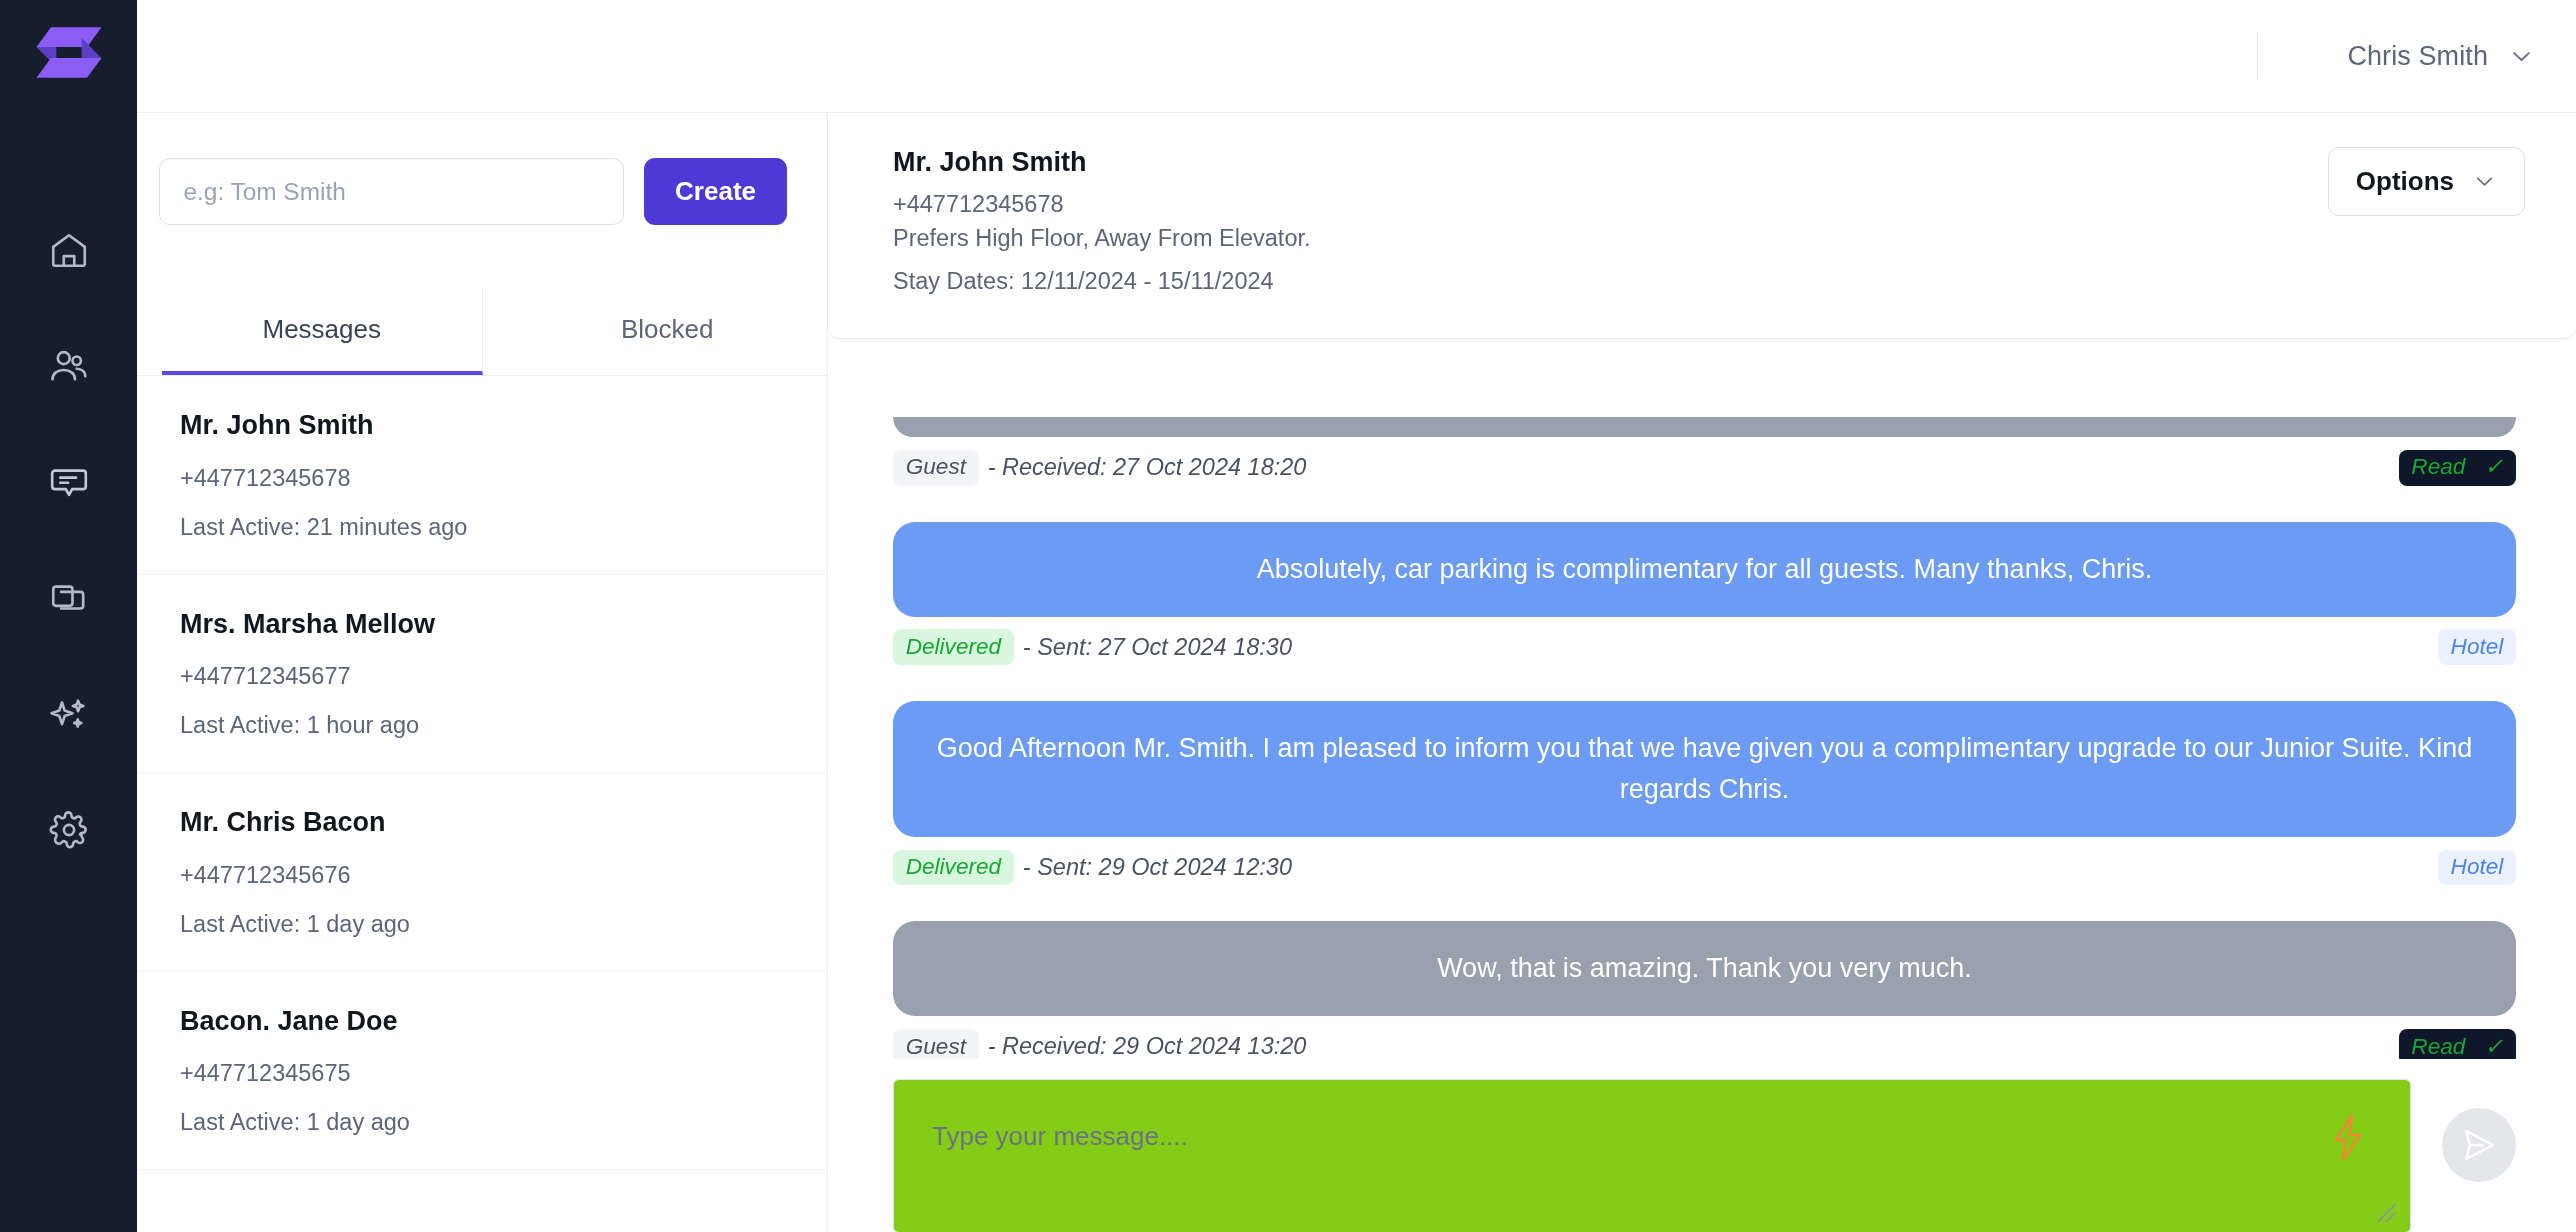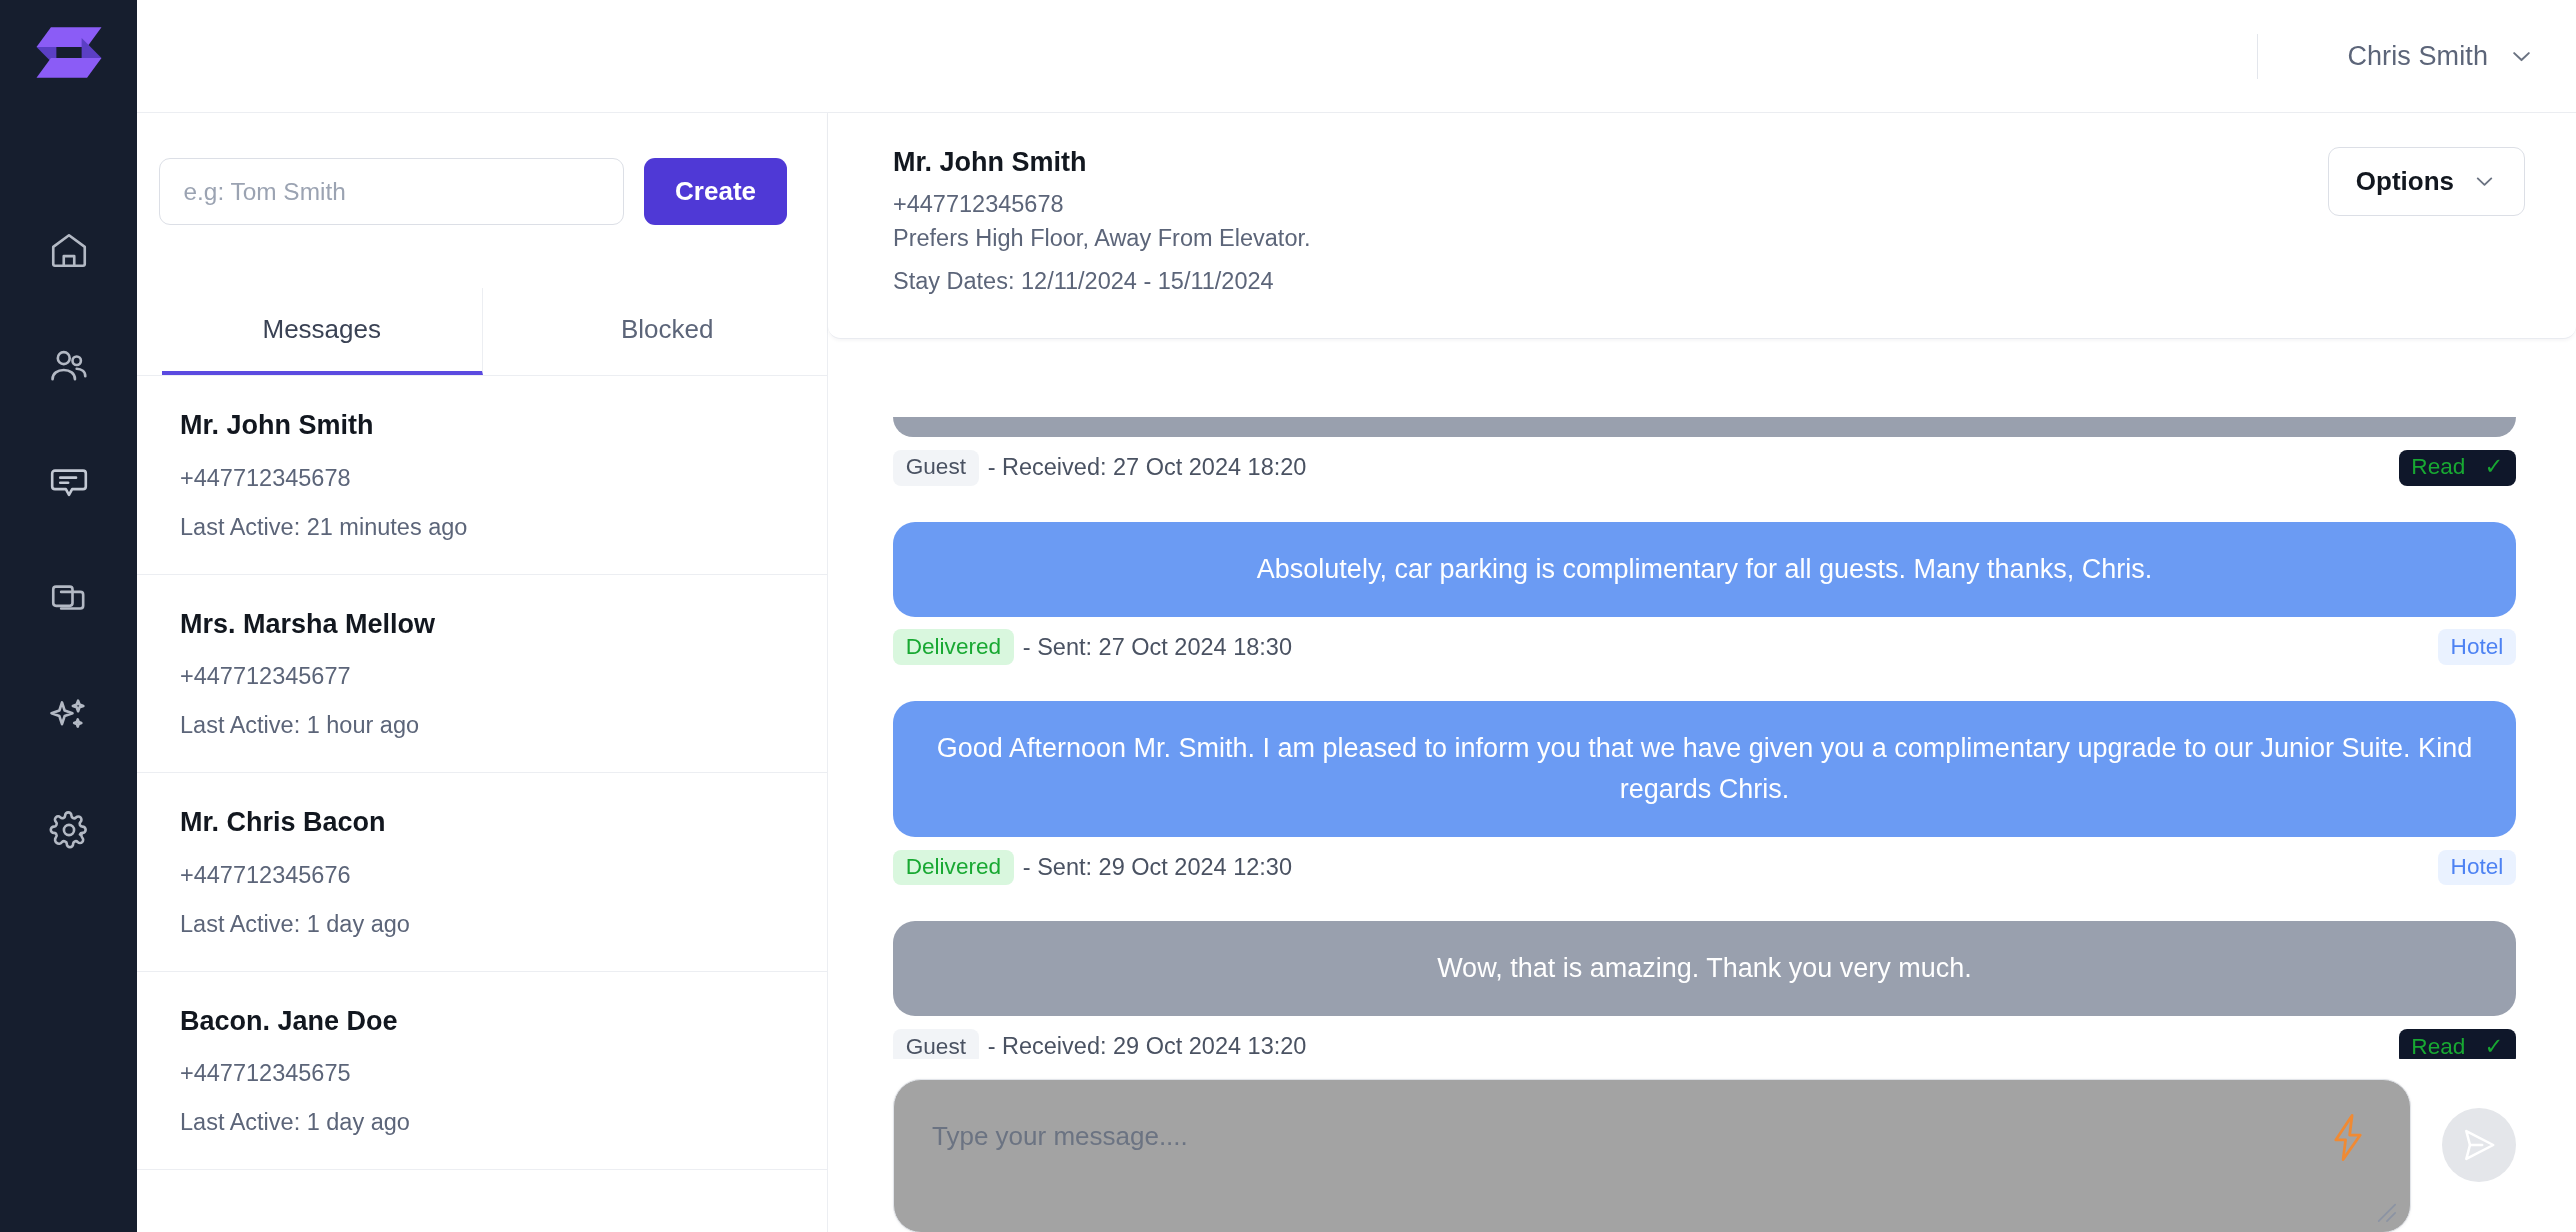--- a/index.html
+++ b/index.html
@@ -273,20 +273,21 @@
   }
   .bubble.hotel { background: #6b9bf3; }
   .bubble.guest { background: #99a0ae; }
 
   .meta-row {
     display: flex;
     align-items: flex-start;
     justify-content: space-between;
     margin-top: 12.7px;
     margin-bottom: 36px;
+    font-style: italic;
   }
   .meta-left {
     display: flex;
     align-items: center;
     gap: 9px;
     font-size: 23.5px;
     color: #4a5262;
     white-space: nowrap;
   }
   .chip {
@@ -307,22 +308,22 @@
     display: flex;
     align-items: flex-start;
     gap: 31px;
     padding: 20px 60px 0 65px;
     flex: 0 0 auto;
   }
   .composer {
     flex: 1;
     position: relative;
     border: 0.9px solid #e2e5ea;
-    border-radius: 28px;
-    background: #a3a3a3;
+    border-radius: 6px;
+    background: #84cc16;
     min-height: 136px;
     box-shadow: 0 0.9px 2.7px rgba(20,25,40,.05);
   }
   .composer-input {
     width: 100%;
     min-height: 136px;
     border: none;
     outline: none;
     resize: none;
     background: transparent;

